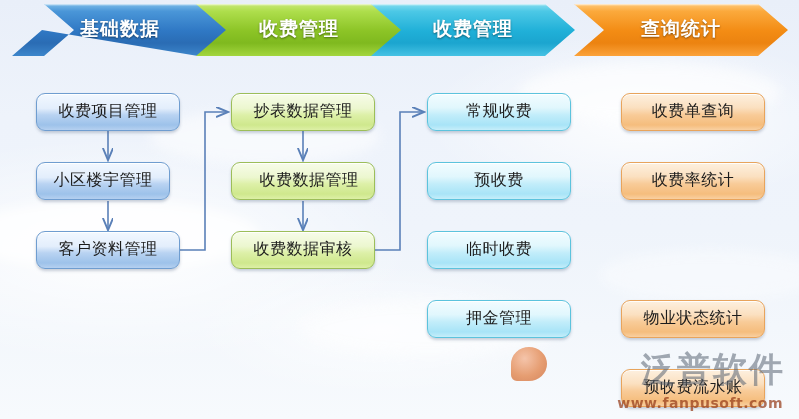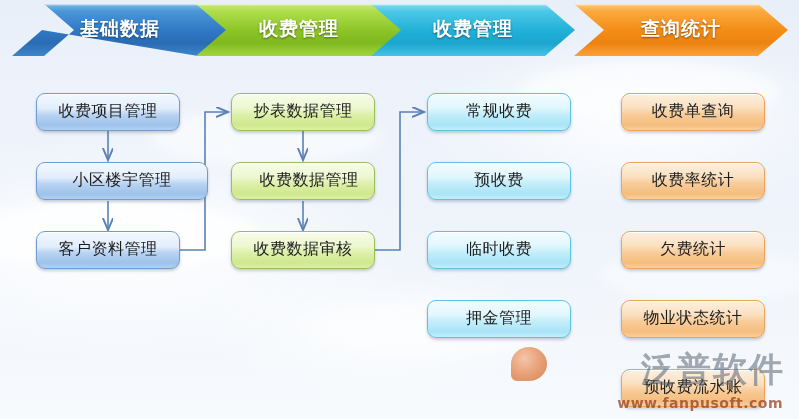--- a/index.html
+++ b/index.html
@@ -157,21 +157,21 @@
 
       <path d="M180,250 L205,250 L205,112 L228,112"></path>
 
       <path d="M375,250 L400,250 L400,112 L424,112"></path>
     </g>
   </svg>
 
   <div class="node blue" style="left:36px;top:93px;width:144px;height:38px;">
     <span class="t">收费项目管理</span>
   </div>
-  <div class="node blue" style="left:36px;top:162px;width:172px;height:38px;">
+  <div class="node blue" style="left:36px;top:162px;width:134px;height:38px;">
     <span class="t">小区楼宇管理</span>
   </div>
   <div class="node blue" style="left:36px;top:231px;width:144px;height:38px;">
     <span class="t">客户资料管理</span>
   </div>
 
   <div class="node green" style="left:231px;top:93px;width:144px;height:38px;">
     <span class="t">抄表数据管理</span>
   </div>
   <div class="node green" style="left:231px;top:162px;width:144px;height:38px;padding-left:12px;">
@@ -192,23 +192,20 @@
   </div>
   <div class="node cyan" style="left:427px;top:300px;width:144px;height:38px;">
     <span class="t">押金管理</span>
   </div>
 
   <div class="node orange" style="left:621px;top:93px;width:144px;height:38px;">
     <span class="t">收费单查询</span>
   </div>
   <div class="node orange" style="left:621px;top:162px;width:144px;height:38px;">
     <span class="t">收费率统计</span>
-  </div>
-  <div class="node orange" style="left:621px;top:231px;width:144px;height:38px;">
-    <span class="t">欠费统计</span>
   </div>
   <div class="node orange" style="left:621px;top:300px;width:144px;height:38px;">
     <span class="t">物业状态统计</span>
   </div>
   <div class="node orange" style="left:621px;top:369px;width:144px;height:38px;">
     <span class="t">预收费流水账</span>
   </div>
 
   <div id="wm">
     <div class="wm-mark"></div>

